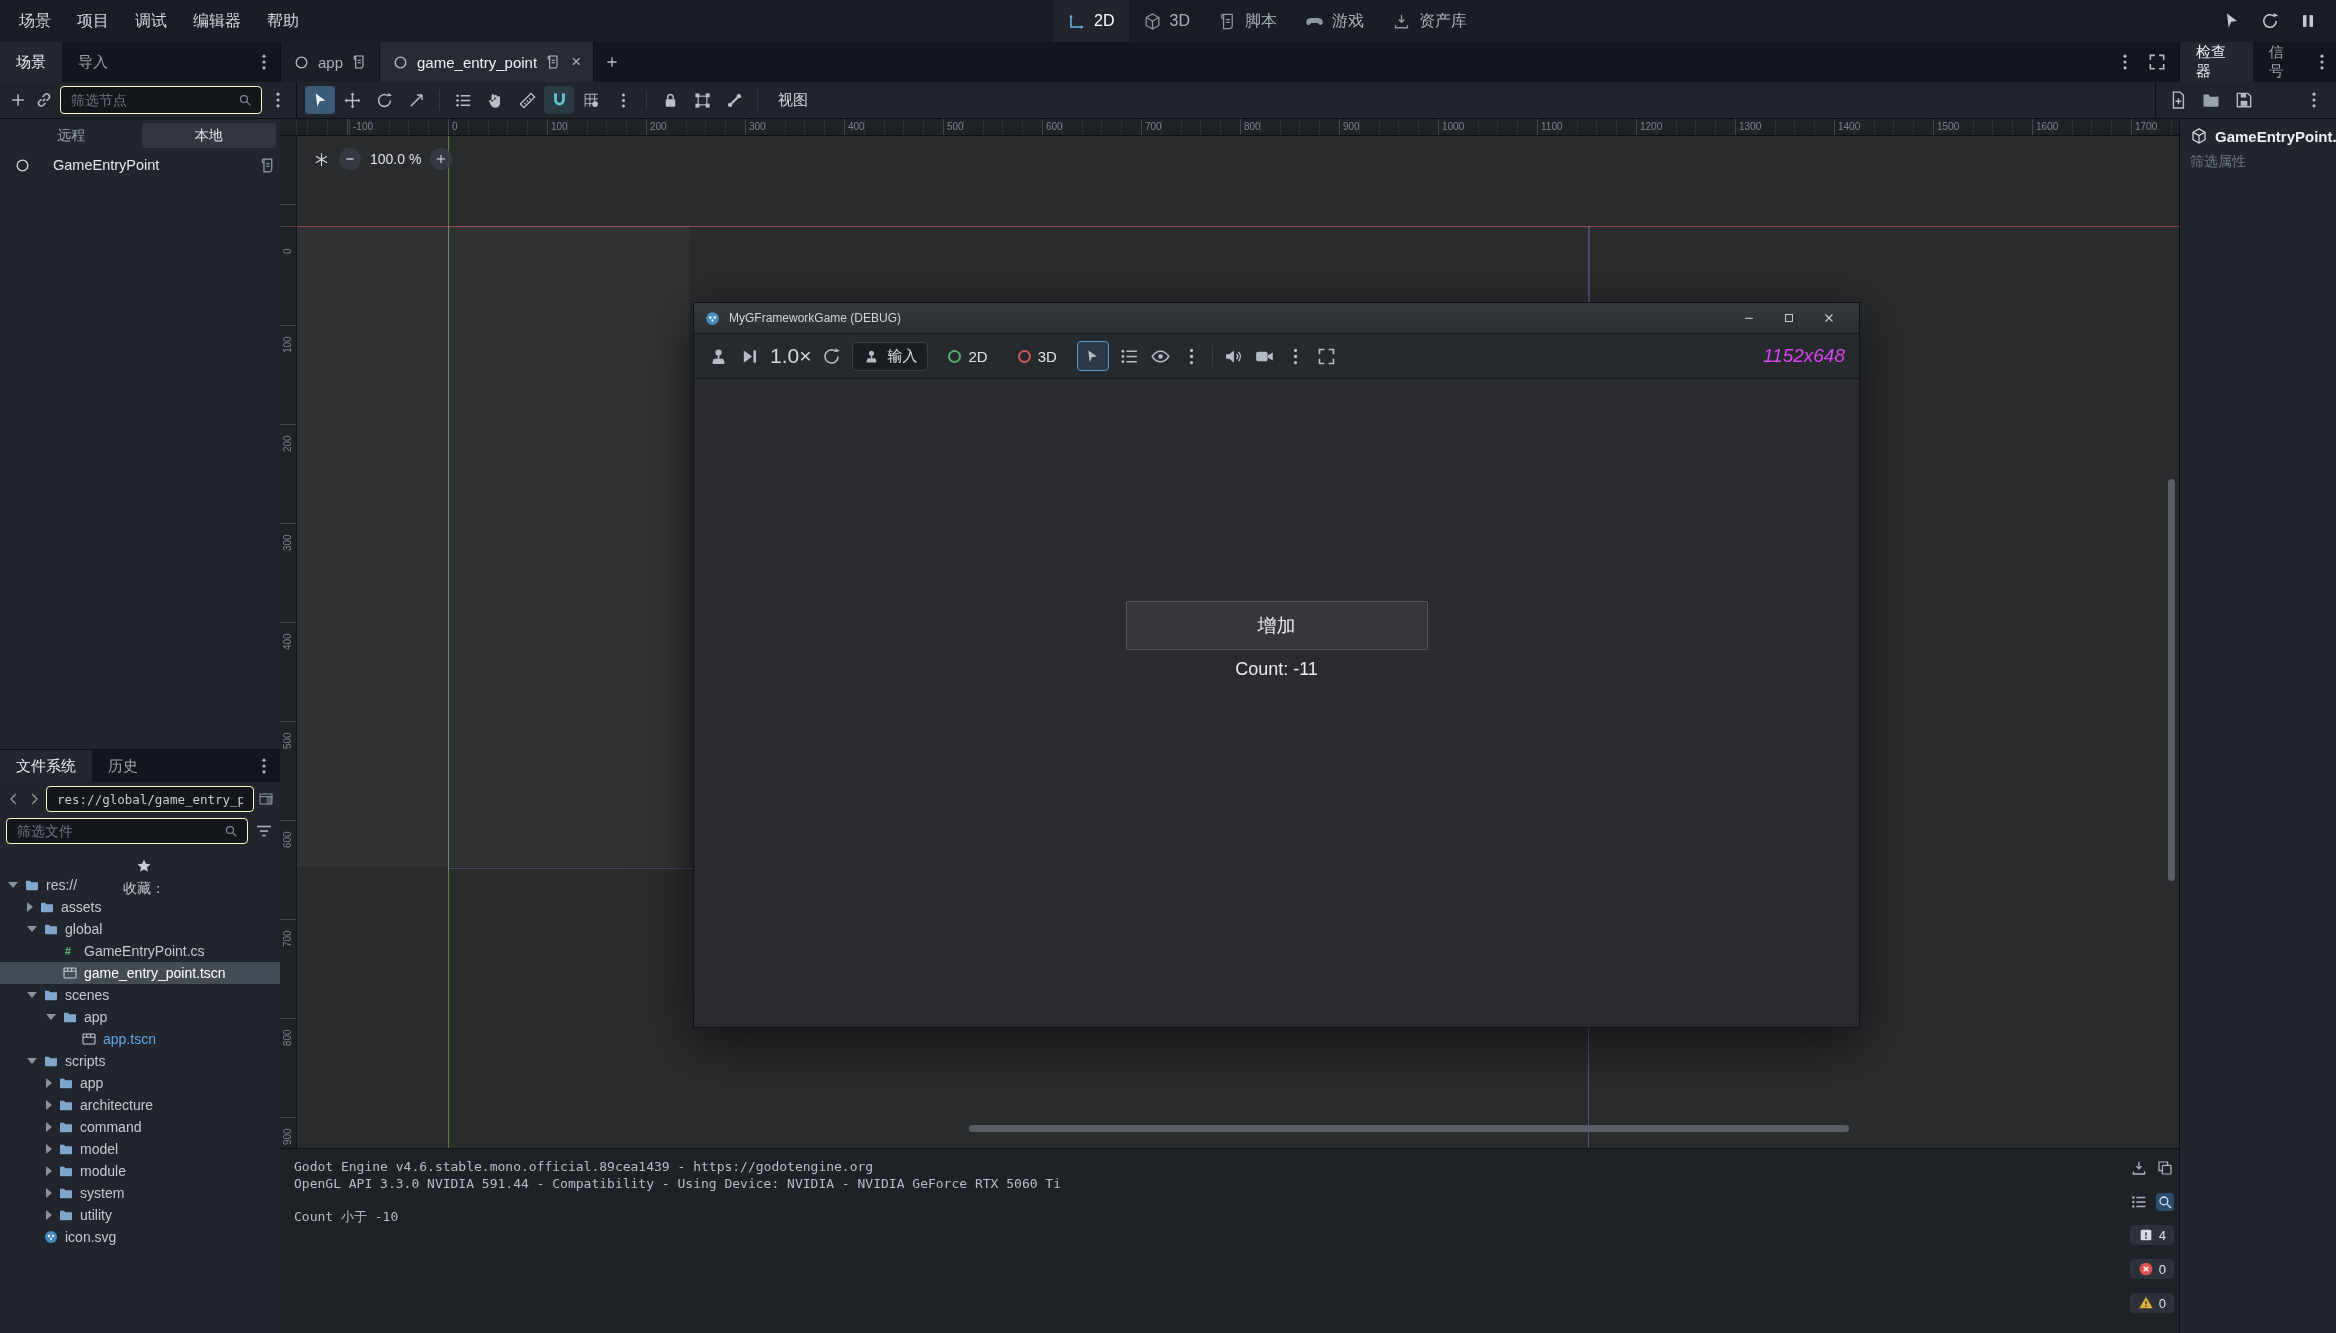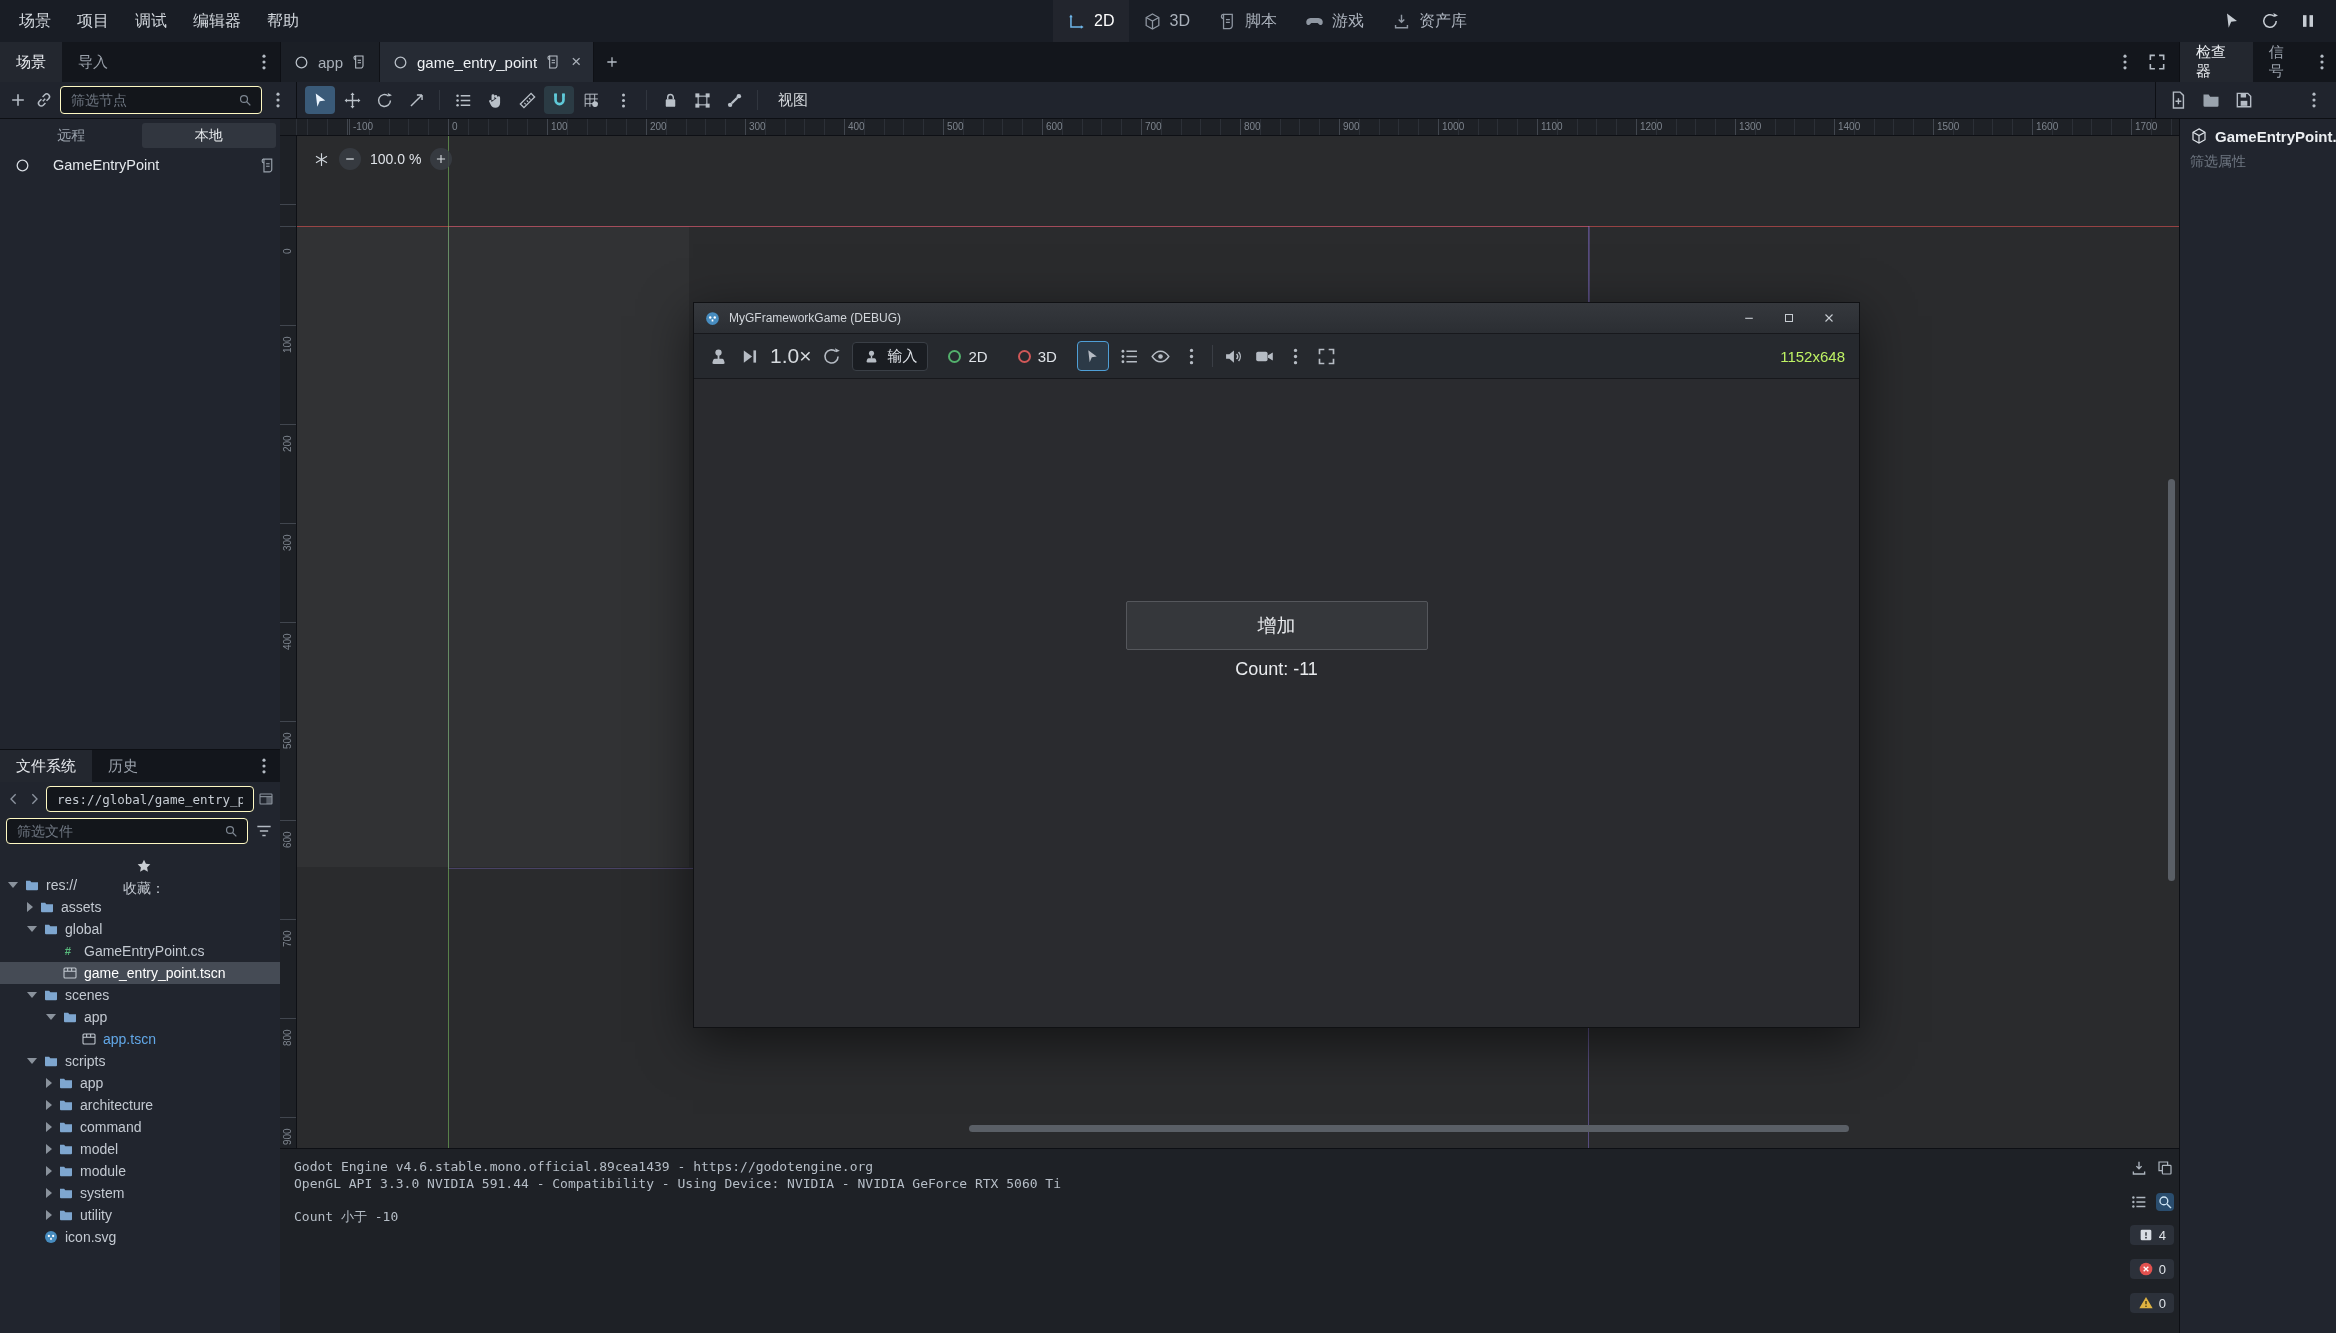--- a/index.html
+++ b/index.html
@@ -123,21 +123,21 @@
   .gw-toolbar{height:44px;background:#26292e;border-bottom:1px solid #17181c;display:flex;align-items:center;gap:10px;padding:0 14px;}
   .gw-toolbar .icn{width:21px;height:21px;color:#b6bcc4;}
   .gw-label{font-size:21px;color:#d6dade;}
   .gw-btn{display:flex;align-items:center;gap:7px;padding:4px 10px;border-radius:4px;font-size:15px;color:#dfe3e8;}
   .gw-btn.pressed{background:#1a1d22;border:1px solid #3a3f46;}
   .gw-tool{width:30px;height:28px;border-radius:4px;display:flex;align-items:center;justify-content:center;}
   .gw-tool.active{border:1px solid #4f9fd6;background:rgba(79,159,214,0.15);color:#d8ecfb;}
   .ring{width:13px;height:13px;border-radius:50%;border:2.5px solid;box-sizing:border-box;display:inline-block;}
   .ring.green{border-color:#53b06c;} .ring.red{border-color:#d05858;}
   .gw-sep{width:1px;height:22px;background:#3a3e45;}
-  .gw-res{margin-left:auto;font-size:15px;color:#bef264;}
+  .gw-res{margin-left:auto;font-size:19px;color:#d946ef;font-style:italic;}
   .gw-content{flex:1;position:relative;}
   .gw-stack{position:absolute;left:50%;top:222px;transform:translateX(-50%);display:flex;flex-direction:column;align-items:center;gap:7px;width:300px;}
   .gw-button{width:300px;height:47px;background:#35373b;border:1px solid #55575c;border-radius:2px;display:flex;align-items:center;justify-content:center;font-size:19px;color:#e9ebee;}
   .gw-count{font-size:18px;color:#e9ebee;height:24px;display:flex;align-items:center;}
 </style>
 </head>
 <body>
 
 <div id="root">
 

